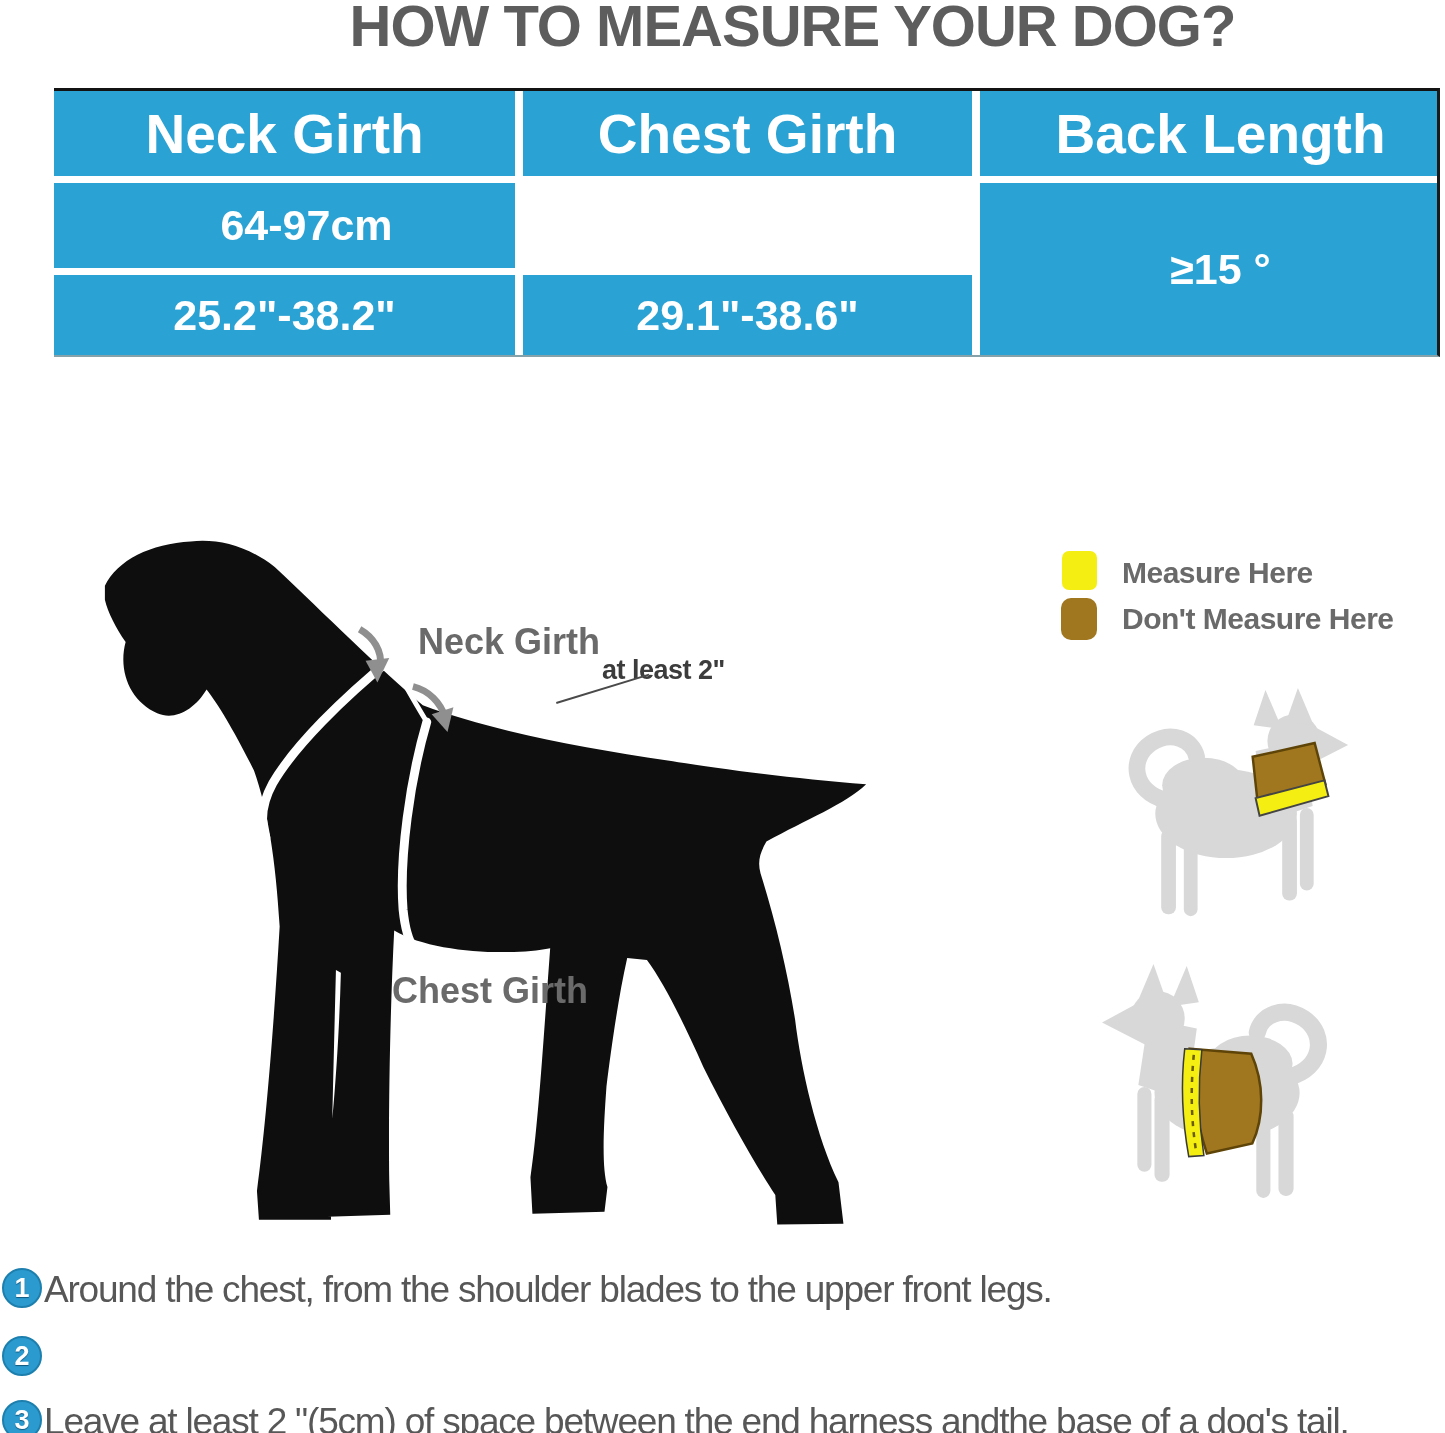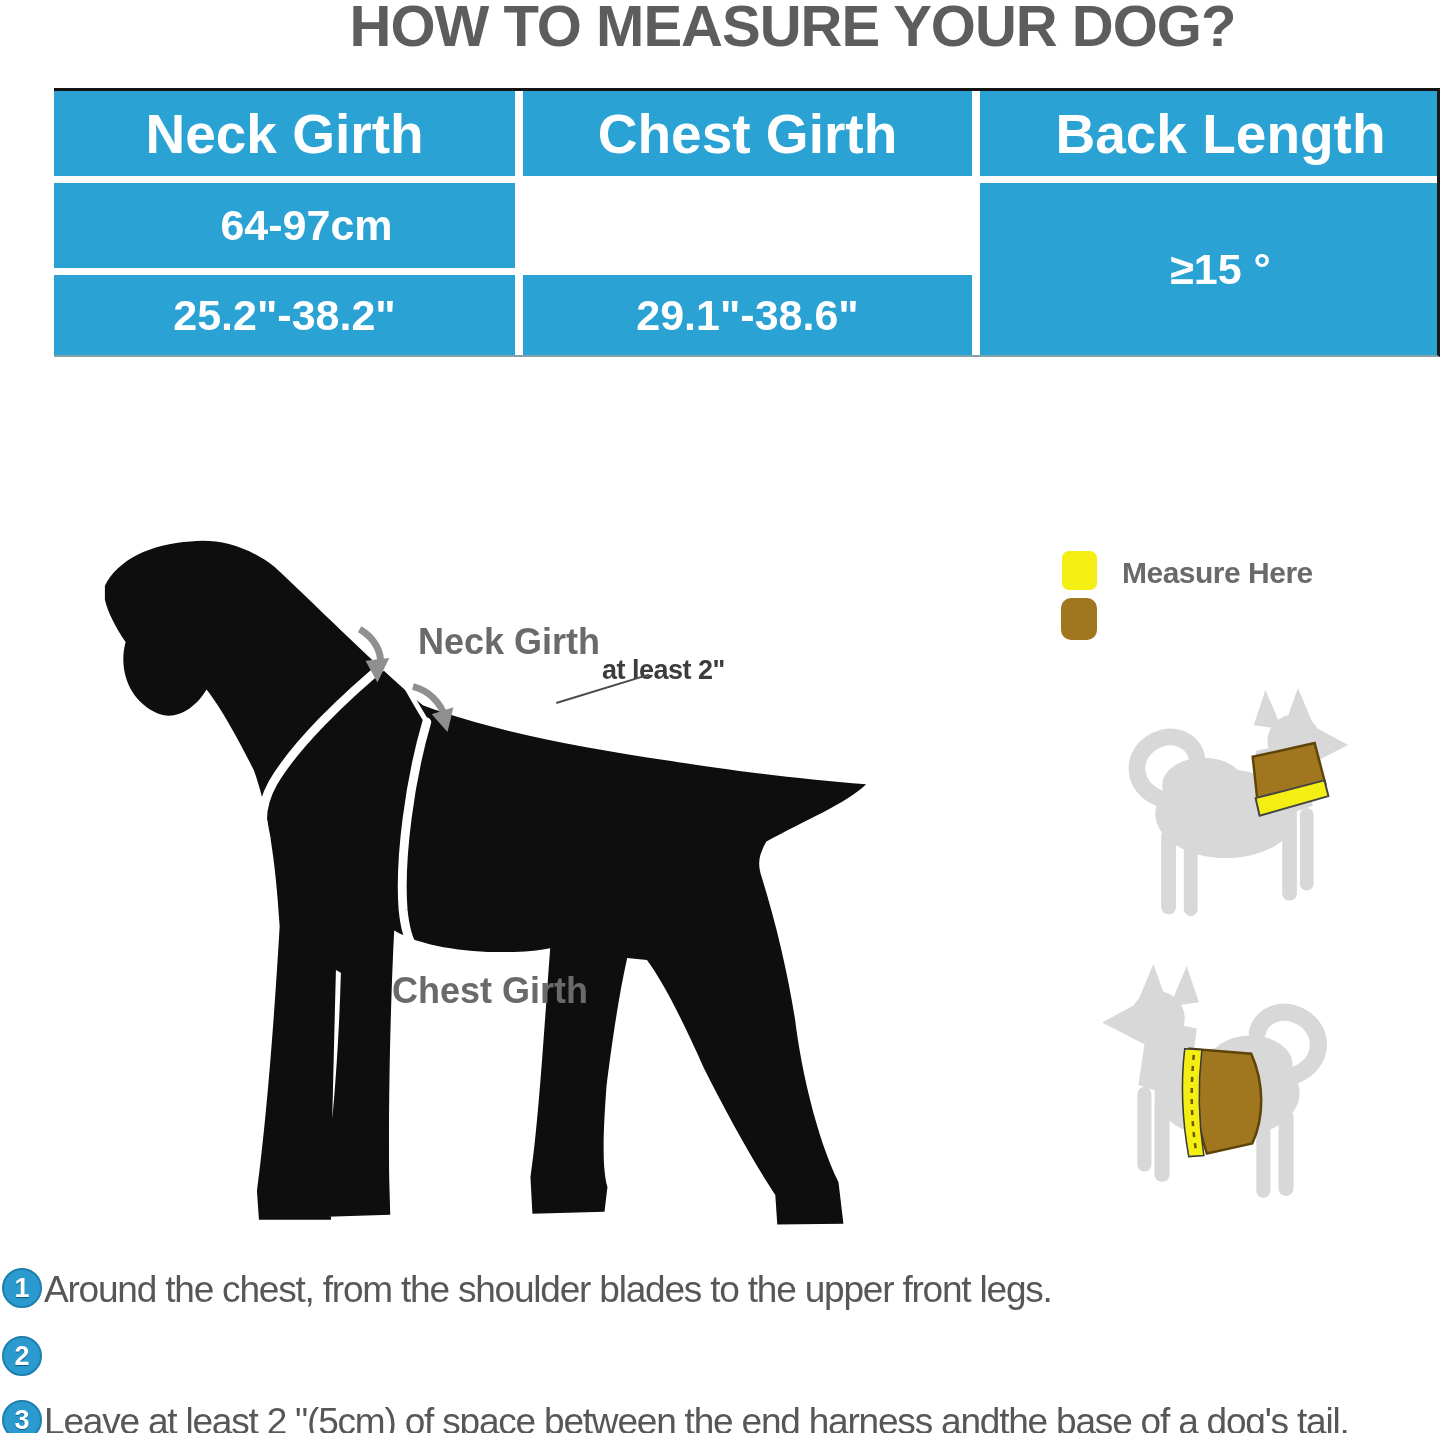--- a/index.html
+++ b/index.html
@@ -128,20 +128,21 @@
   </svg>
 
   <div class="diagram-label neck-label">Neck Girth</div>
   <div class="diagram-label chest-label">Chest Girth</div>
   <div class="diagram-label clearance-label">at least 2"</div>
   <div class="leader"></div>
 
   <div class="swatch yellow"></div>
   <div class="legend-label l1">Measure Here</div>
   <div class="swatch brown"></div>
+  <div class="legend-label l2">Don't Measure Here</div>
 
   <svg class="dog1" viewBox="0 0 250 244">
     <g fill="#d8d8d8">
       <path d="M 56,118 C 24,110 18,76 42,60 C 62,47 84,56 88,74" fill="none" stroke="#d8d8d8" stroke-width="17" stroke-linecap="round"></path>
       <rect x="175" y="132" width="15" height="88" rx="7"></rect>
       <rect x="193" y="126" width="14" height="84" rx="7"></rect>
       <rect x="52" y="148" width="15" height="86" rx="7"></rect>
       <rect x="75" y="153" width="14" height="83" rx="7"></rect>
       <ellipse cx="118" cy="132" rx="72" ry="45"></ellipse>
       <ellipse cx="95" cy="103" rx="42" ry="28"></ellipse>

